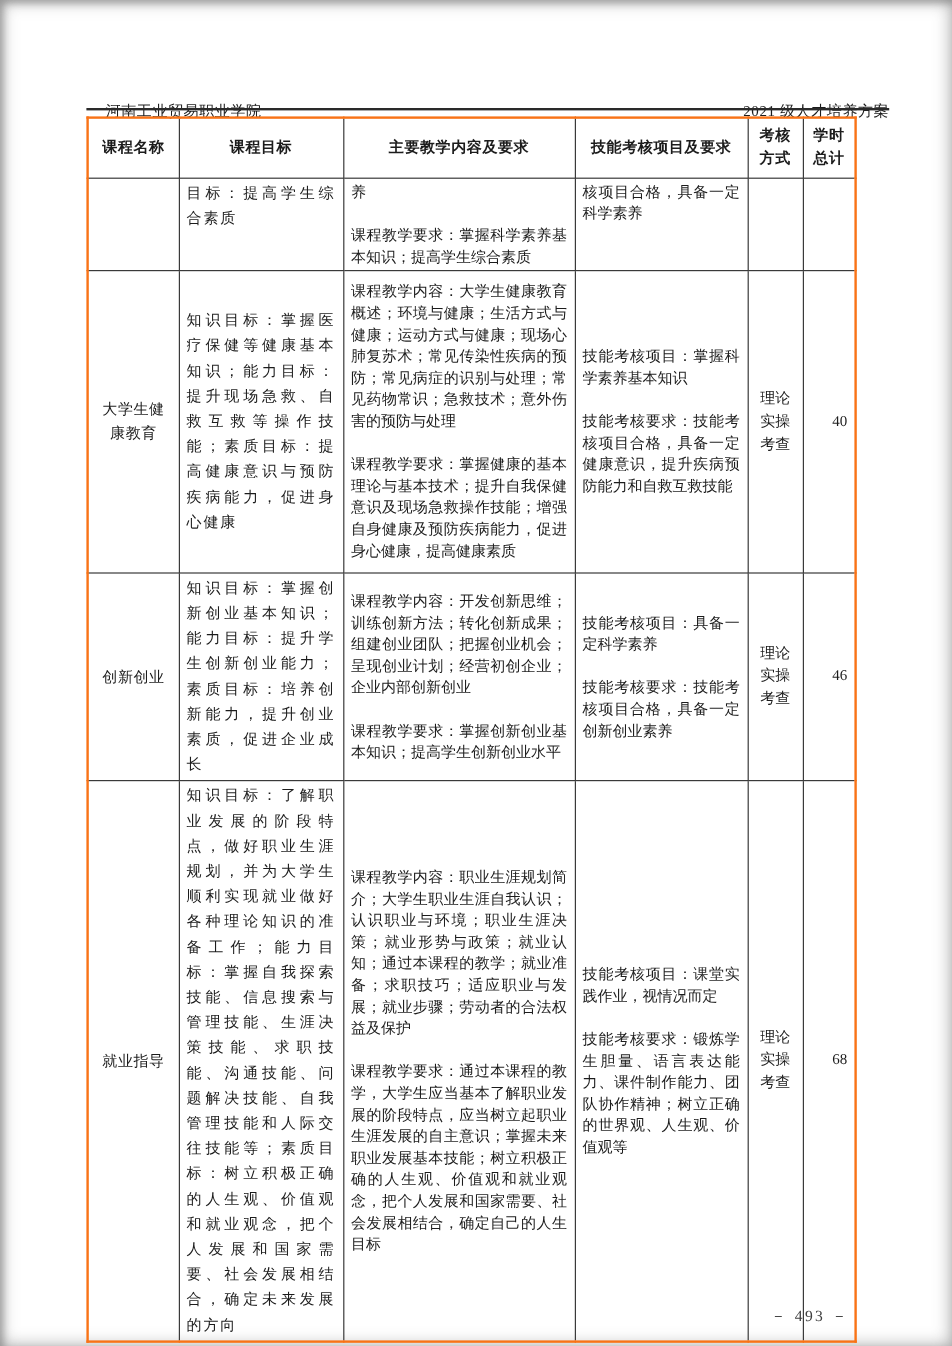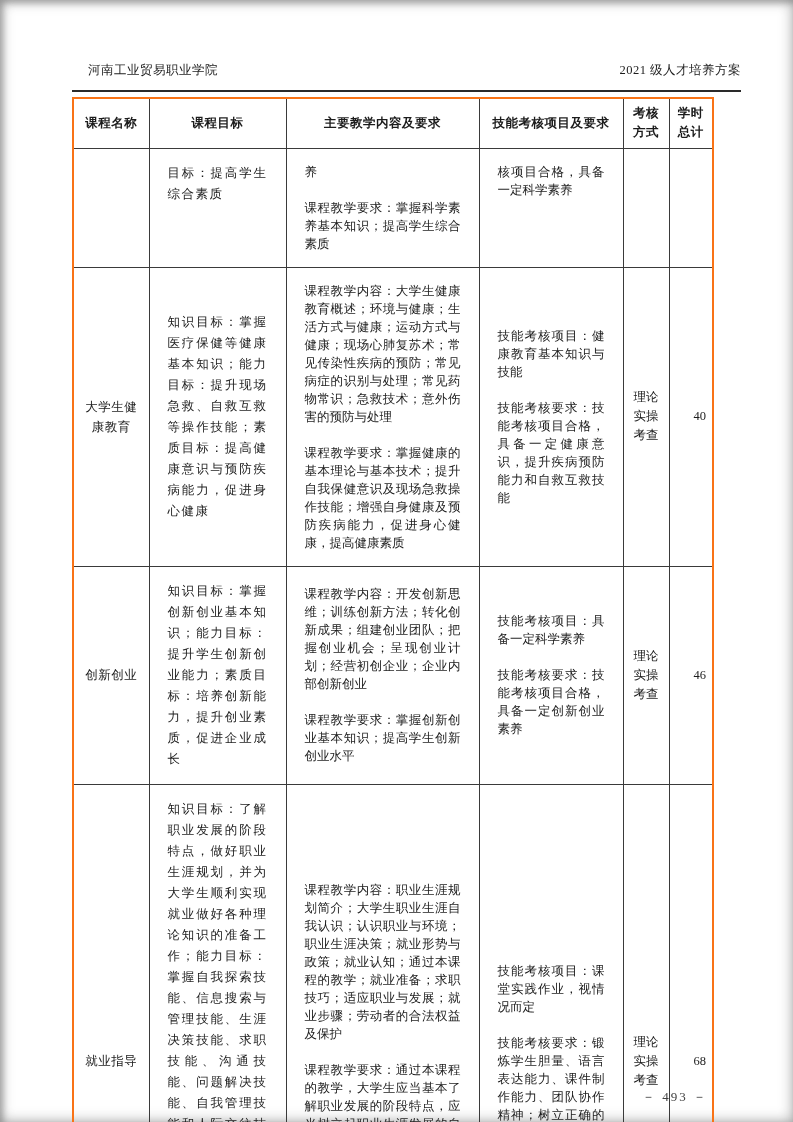--- a/index.html
+++ b/index.html
@@ -9,21 +9,21 @@
     font-family:"Liberation Serif","DejaVu Serif",serif;
     color:#1c1c1c;
     position:relative;
     overflow:hidden;
   }
   .scan-vignette{
     position:absolute;inset:0;pointer-events:none;
     box-shadow:inset 0 0 14px rgba(90,90,90,.55), inset 3px 3px 6px rgba(120,120,120,.45);
   }
   .page-header{
-    position:absolute;top:61px;left:72px;width:669px;height:18px;
+    position:absolute;top:84px;left:72px;width:669px;height:18px;
     font-size:12.5px;line-height:18px;
   }
   .page-header .hl{position:absolute;left:16px;top:0;letter-spacing:.5px;}
   .page-header .hr{position:absolute;right:0;top:0;letter-spacing:.5px;}
   .header-rule{
     position:absolute;top:90px;left:72px;width:669px;height:2px;background:#2a2a2a;
   }
   table.doc{
     position:absolute;top:97px;left:72px;
     width:640px;border-collapse:collapse;table-layout:fixed;
@@ -61,21 +61,21 @@
     vertical-align:middle;text-align:center;line-height:19px;
     padding:2px 8px;
     font-family:"Liberation Sans","DejaVu Sans",sans-serif;
   }
   td.cell-hours{
     vertical-align:middle;text-align:right;
     font-family:"Liberation Serif","DejaVu Serif",serif;
     font-size:13px;
     margin-left:22px;
   }
-  td p{margin:12px;}
+  td p{margin:0;}
   td p + p{margin-top:18px;}
   tr.row-cont td{vertical-align:top;}
   .page-footer{
     position:absolute;top:1088px;right:85px;
     font-size:13px;letter-spacing:2px;color:#404040;
   }
 </style>
 </head>
 <body>
 
@@ -125,21 +125,21 @@
   <tr style="height:252px">
     <td class="cell-name">大学生健康教育</td>
     <td class="cell-goal">
           <p>知识目标：掌握医疗保健等健康基本知识；能力目标：提升现场急救、自救互救等操作技能；素质目标：提高健康意识与预防疾病能力，促进身心健康</p>
         </td>
     <td class="cell-content">
       <p>课程教学内容：大学生健康教育概述；环境与健康；生活方式与健康；运动方式与健康；现场心肺复苏术；常见传染性疾病的预防；常见病症的识别与处理；常见药物常识；急救技术；意外伤害的预防与处理</p>
       <p>课程教学要求：掌握健康的基本理论与基本技术；提升自我保健意识及现场急救操作技能；增强自身健康及预防疾病能力，促进身心健康，提高健康素质</p>
     </td>
     <td class="cell-assess">
-      <p>技能考核项目：健康教育基本知识与技能</p>
+      <p>技能考核项目：掌握科学素养基本知识</p>
       <p>技能考核要求：技能考核项目合格，具备一定健康意识，提升疾病预防能力和自救互救技能</p>
     </td>
     <td class="cell-method">理论实操考查</td>
     <td class="cell-hours">40</td>
   </tr>
 
   <tr style="height:168px">
     <td class="cell-name">创新创业</td>
     <td class="cell-goal">
           <p>知识目标：掌握创新创业基本知识；能力目标：提升学生创新创业能力；素质目标：培养创新能力，提升创业素质，促进企业成长</p>

